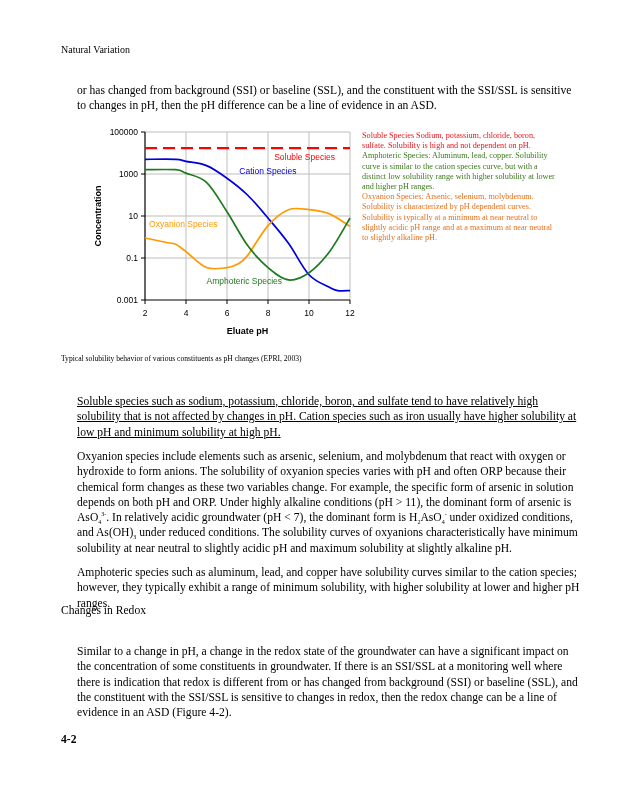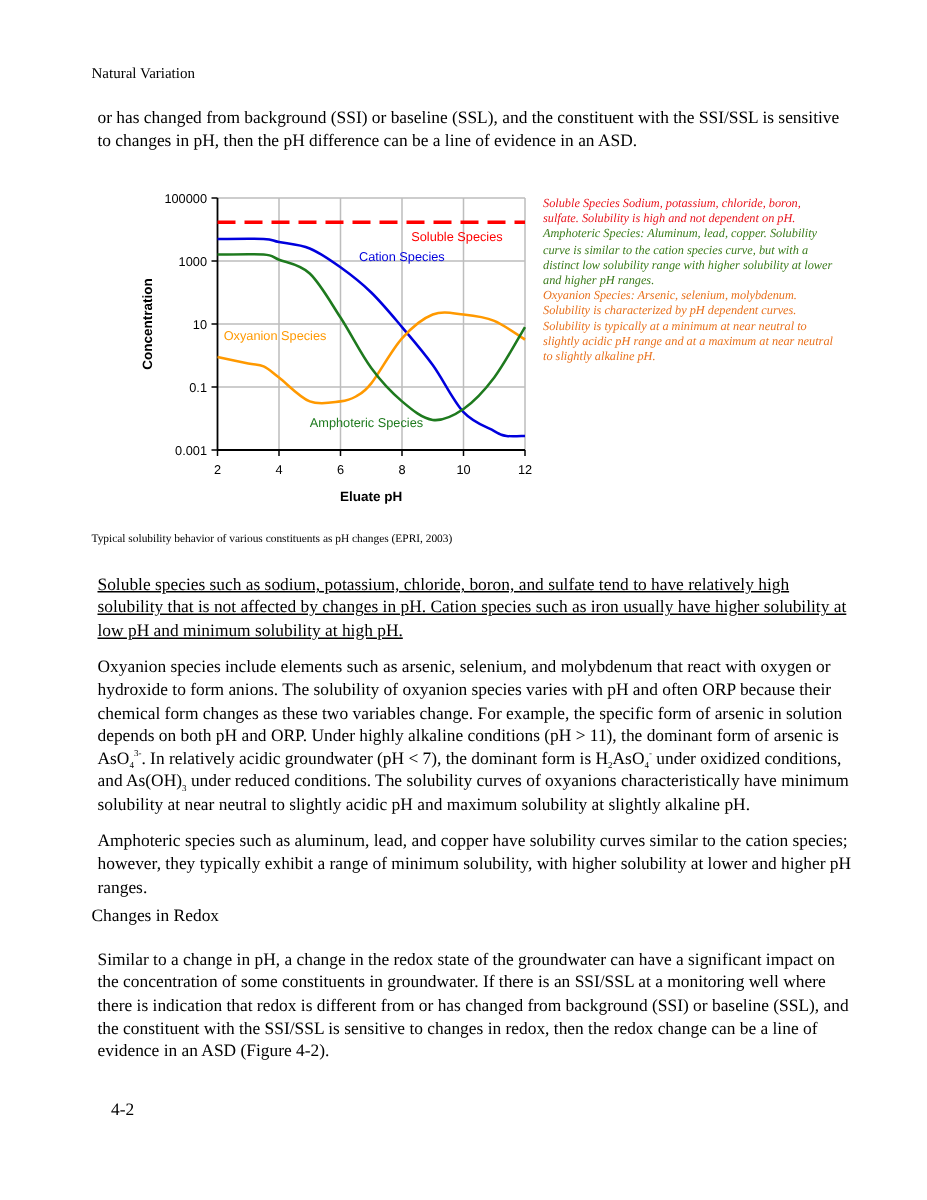--- a/index.html
+++ b/index.html
@@ -1,31 +1,31 @@
 <!DOCTYPE html>
 <html><head>
 <meta charset="utf-8">
 <style>
   html, body { margin:0; padding:0; background:#fff; }
   body { width:618px; height:800px; position:relative; overflow:hidden;
          font-family:"Liberation Serif", "DejaVu Serif", serif; color:#000; }
   .running-header { position:absolute; left:61px; top:44px; font-size:10px; }
-  .para { position:absolute; left:61px; width:505px; font-size:11.6px; line-height:15.3px; margin:4px; }
+  .para { position:absolute; left:61px; width:505px; font-size:11.6px; line-height:15.3px; margin:16px; }
   #p0 { top:67px; }
   #p1 { top:378px;text-decoration:underline; }
   #p2 { top:433px; }
   #p3 { top:549px; }
   #h1 { position:absolute; left:61px; top:604px; font-size:11.6px; }
   #p4 { top:628px; }
   .caption { position:absolute; left:61px; top:353px; font-size:7.6px; line-height:11px; }
-  .page-num { position:absolute; left:74px; top:733px; font-size:11.6px; }
+  .page-num { position:absolute; left:61px; top:733px; font-size:11.6px;font-weight:bold; }
   sup, sub { font-size:6px; line-height:0; }
   #chart { position:absolute; left:80px; top:120px; width:285px; height:225px; }
   #chart text { font-family:"Liberation Sans", "DejaVu Sans", sans-serif; }
-  .legend-notes { position:absolute; left:362px; top:131px; width:195px; font-size:8.2px; line-height:10.2px;font-style:italic; }
+  .legend-notes { position:absolute; left:362px; top:131px; width:195px; font-size:8.2px; line-height:10.2px; }
   .legend-notes div { margin:0; }
 </style>
 </head>
 <body>
 
 <div class="running-header">Natural Variation</div>
 
 <p class="para" id="p0">or has changed from background (SSI) or baseline (SSL), and the constituent with the SSI/SSL is sensitive to changes in pH, then the pH difference can be a line of evidence in an ASD.</p>
 
 <svg id="chart" viewBox="0 0 285 225" xmlns="http://www.w3.org/2000/svg">

